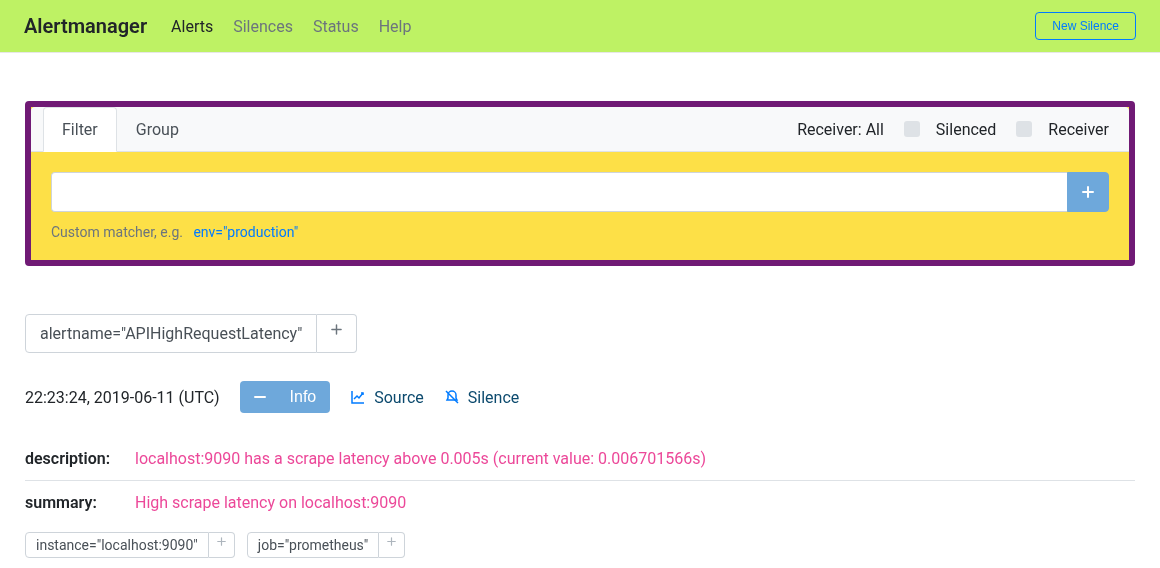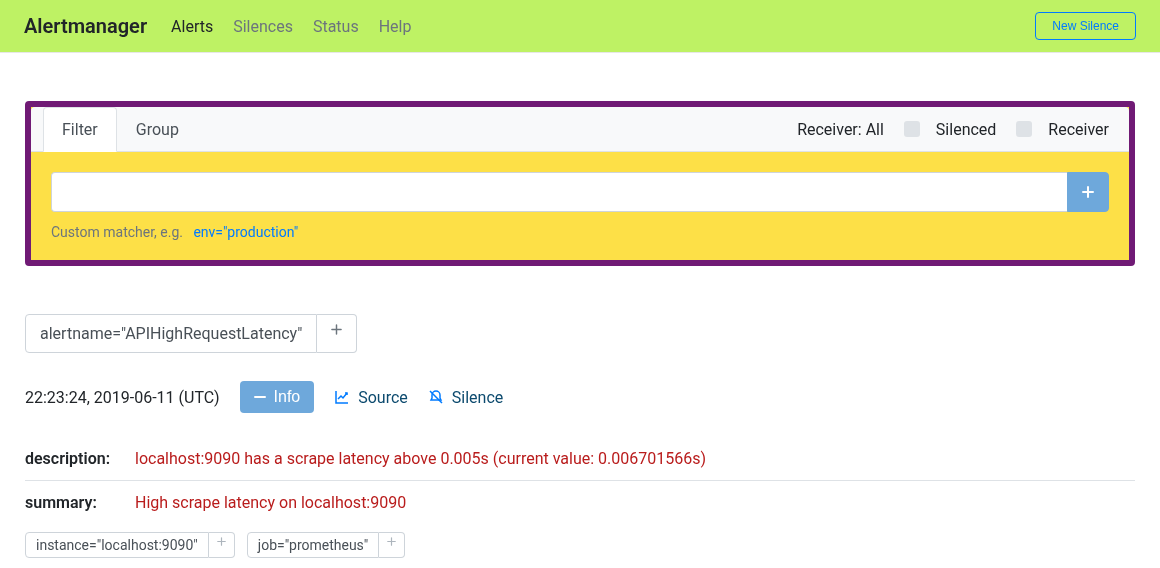--- a/index.html
+++ b/index.html
@@ -171,21 +171,21 @@
     }
     .btn-info {
       background: #6ea8db;
       color: #fff;
       border: none;
       padding: 7px 14px;
       border-radius: 4px;
       cursor: pointer;
       display: flex;
       align-items: center;
-      gap: 8px;
+      gap: 24px;
       font-size: 16px;
     }
     .link-action {
       color: #0c4a6e;
       cursor: pointer;
       display: flex;
       align-items: center;
       gap: 8px;
       font-size: 16px;
     }
@@ -198,21 +198,21 @@
     }
     .detail-row + .detail-row {
       border-top: 1px solid #dee2e6;
     }
     .detail-key {
       font-weight: 600;
       width: 110px;
       flex-shrink: 0;
     }
     .detail-val {
-      color: #b91c1c;
+      color: #ec4899;
     }
     .sub-labels {
       display: flex;
       gap: 12px;
       margin-top: 8px;
     }
     .sub-label-group {
       display: flex;
     }
     .sub-label-chip {

